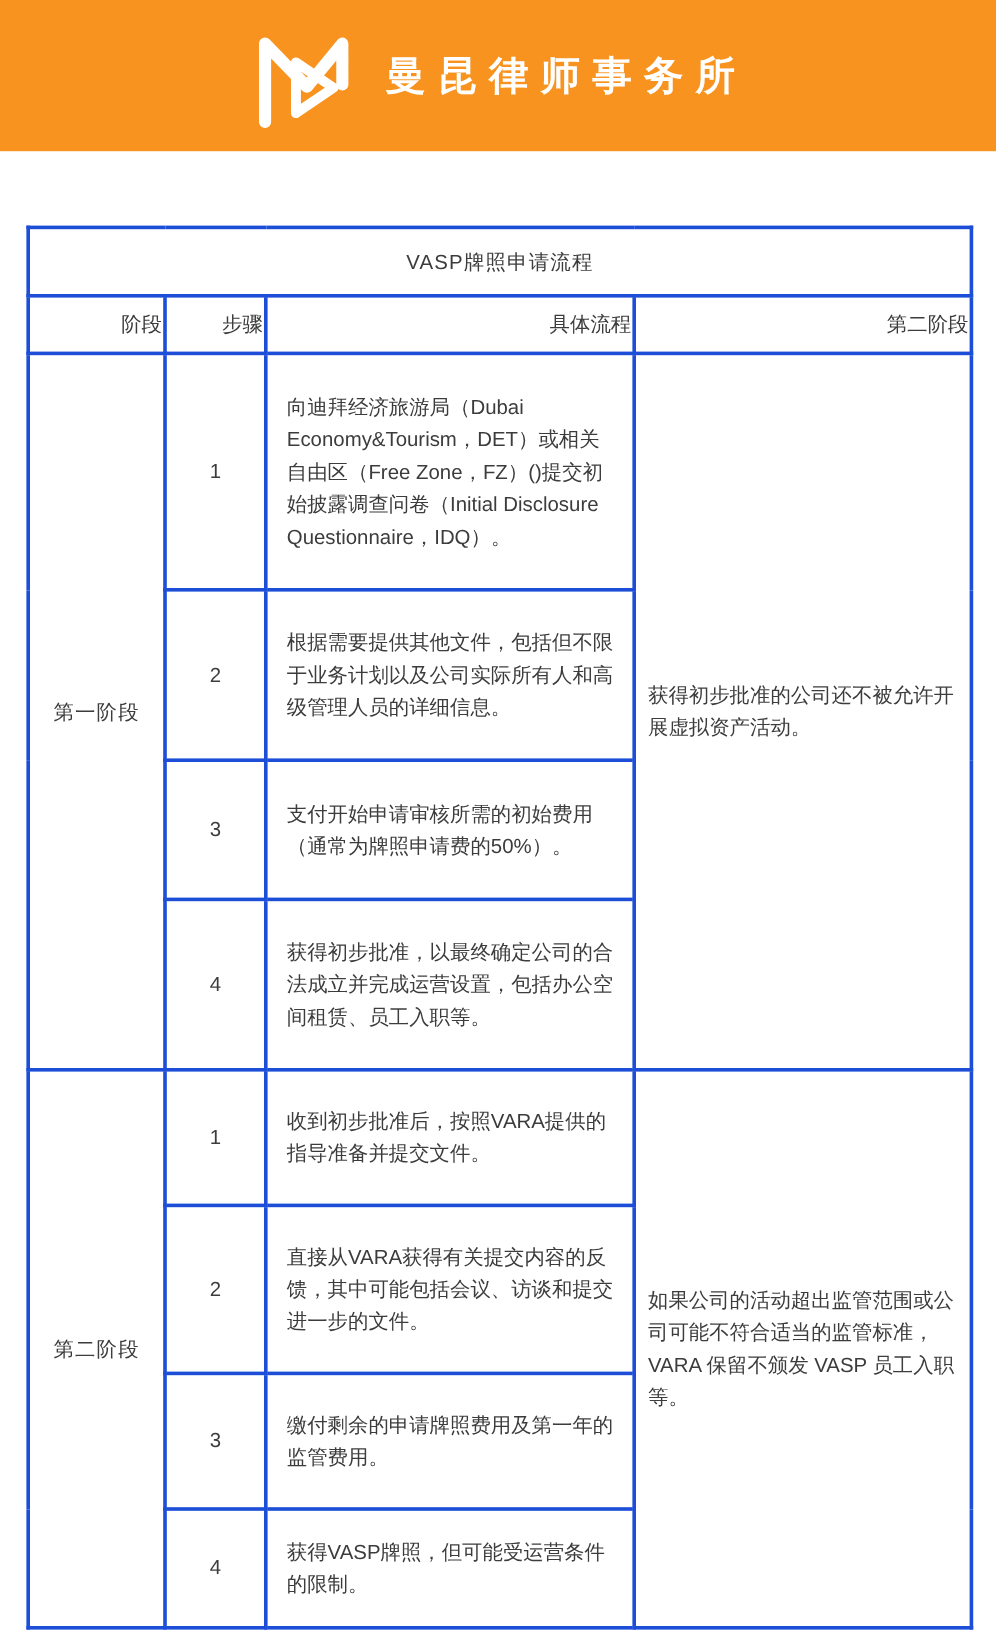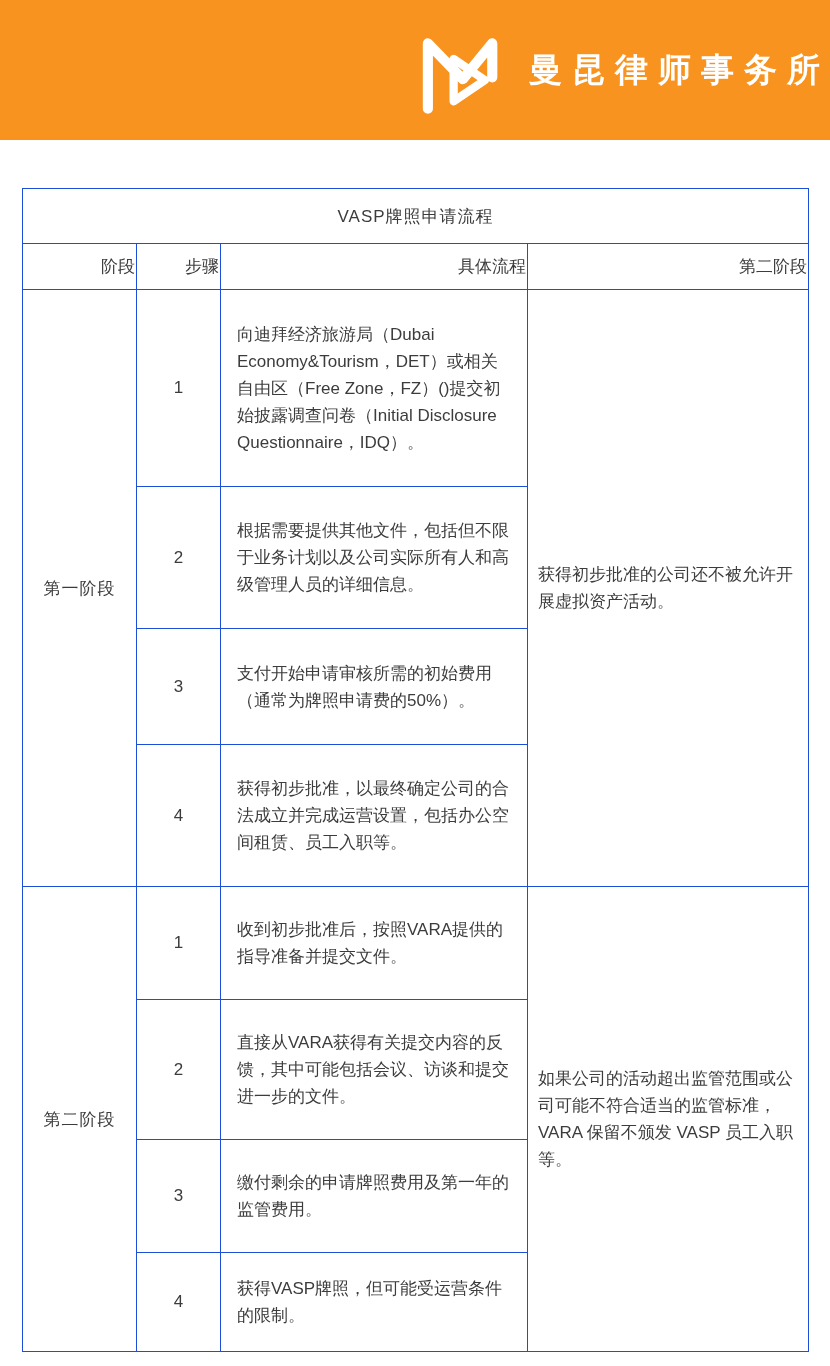--- a/index.html
+++ b/index.html
@@ -13,25 +13,25 @@
     position: relative;
     width: 830px;
     height: 1366px;
     background: #ffffff;
     overflow: hidden;
   }
 
   
   .brand-header {
     width: 830px;
-    height: 140px;
+    height: 126px;
     background: #F7931E;
     display: flex;
     align-items: center;
-    justify-content: flex-end;
+    justify-content: center;
   }
   .brand-lockup {
     display: flex;
     align-items: center;
     gap: 22px;
   }
   .brand-logo svg {
     display: block;
     width: 92px;
     height: 94px;
@@ -65,21 +65,21 @@
     top: 188px;
     width: 786px;
   }
   table.vasp {
     border-collapse: collapse;
     table-layout: fixed;
     width: 786px;
     color: #3c3c3c;
   }
   table.vasp td, table.vasp th {
-    border: 1px solid #1d4ed8;
+    border: 3px solid #1d4ed8;
     font-weight: 400;
     font-size: 17px;
     vertical-align: middle;
     background: #ffffff;
     margin-top: 29px;
   }
   td.title-cell {
     height: 52px;
     text-align: center;
     font-size: 19px;

